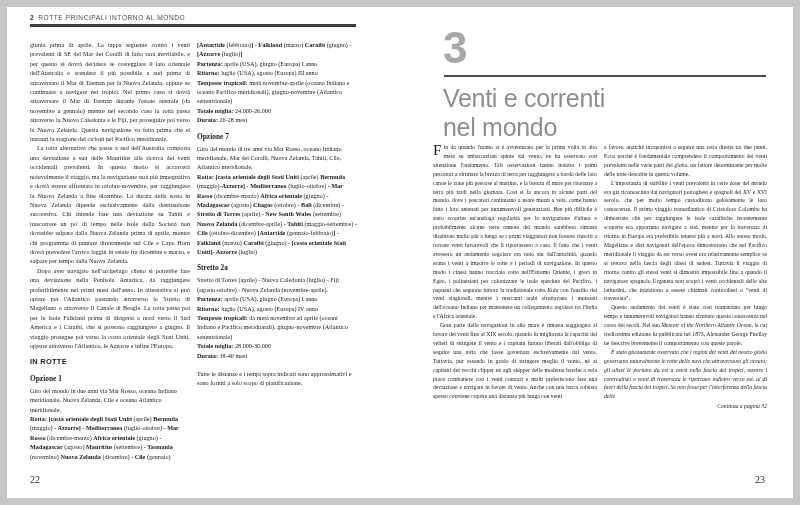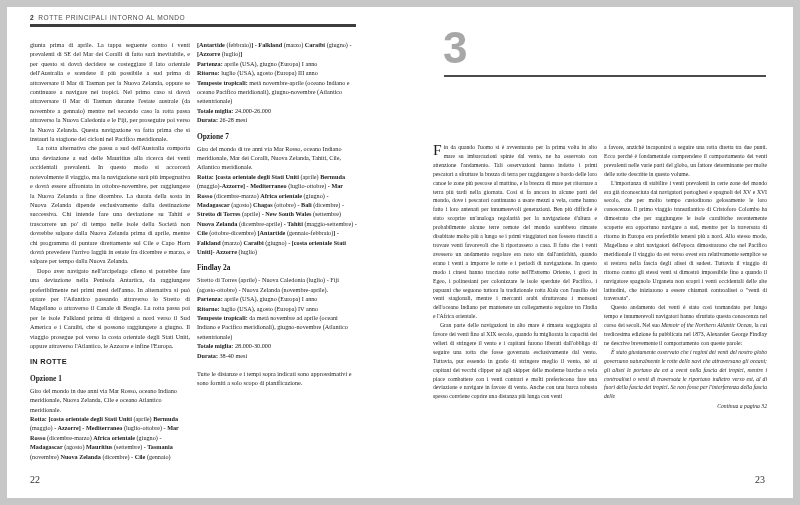--- a/index.html
+++ b/index.html
@@ -76,37 +76,39 @@
       <div class="col lp-col lp-col2">
         <p class="para entry"><span class="seg-b">[Antartide</span><span> (febbraio)</span><span class="seg-b">] - Falkland</span><span> (marzo) </span><span class="seg-b">Caraibi</span><span> (giugno) </span><span class="seg-b">- [Azzorre</span><span> (luglio)</span><span class="seg-b">]</span></p>
         <p class="para entry"><span class="seg-b">Partenza:</span><span> aprile (USA), giugno (Europa) I anno</span></p>
         <p class="para entry"><span class="seg-b">Ritorno:</span><span> luglio (USA), agosto (Europa) III anno</span></p>
         <p class="para entry"><span class="seg-b">Tempeste tropicali:</span><span> metà novembre-aprile (oceano Indiano e oceano Pacifico meridionali), giugno-novembre (Atlantico settentrionale)</span></p>
         <p class="para entry"><span class="seg-b">Totale miglia:</span><span> 24.000-26.000</span></p>
         <p class="para entry"><span class="seg-b">Durata:</span><span> 26-28 mesi</span></p>
         <div class="opt-head">Opzione 7</div>
         <p class="para entry">Giro del mondo di tre anni via Mar Rosso, oceano Indiano meridionale, Mar dei Coralli, Nuova Zelanda, Tahiti, Cile, Atlantico meridionale.</p>
         <p class="para entry"><span class="seg-b">Rotta: [costa orientale degli Stati Uniti</span><span> (aprile) </span><span class="seg-b">Bermuda</span><span> (maggio)</span><span class="seg-b">-Azzorre] - Mediterraneo</span><span> (luglio-ottobre) </span><span class="seg-b">- Mar Rosso</span><span> (dicembre-marzo) </span><span class="seg-b">Africa orientale</span><span> (giugno) </span><span class="seg-b">- Madagascar</span><span> (agosto) </span><span class="seg-b">Chagos</span><span> (ottobre) </span><span class="seg-b">- Bali</span><span> (dicembre) </span><span class="seg-b">- Stretto di Torres</span><span> (aprile) </span><span class="seg-b">- New South Wales</span><span> (settembre) </span><span class="seg-b">Nuova Zelanda</span><span> (dicembre-aprile) </span><span class="seg-b">- Tahiti</span><span> (maggio-settembre) </span><span class="seg-b">- Cile</span><span> (ottobre-dicembre) </span><span class="seg-b">[Antartide</span><span> (gennaio-febbraio)</span><span class="seg-b">] - Falkland</span><span> (marzo) </span><span class="seg-b">Caraibi</span><span> (giugno) </span><span class="seg-b">- [costa orientale Stati Uniti]- Azzorre</span><span> (luglio)</span></p>
-        <div class="opt-head">Findlay 2a</div>
+        <div class="opt-head">Stretto 2a</div>
         <p class="para entry">Stretto di Torres (aprile) - Nuova Caledonia (luglio) - Fiji (agosto-ottobre) - Nuova Zelanda (novembre-aprile).</p>
         <p class="para entry"><span class="seg-b">Partenza:</span><span> aprile (USA), giugno (Europa) I anno</span></p>
         <p class="para entry"><span class="seg-b">Ritorno:</span><span> luglio (USA), agosto (Europa) IV anno</span></p>
         <p class="para entry"><span class="seg-b">Tempeste tropicali:</span><span> da metà novembre ad aprile (oceani Indiano e Pacifico meridionali), giugno-novembre (Atlantico settentrionale)</span></p>
         <p class="para entry"><span class="seg-b">Totale miglia:</span><span> 28.000-30.000</span></p>
         <p class="para entry"><span class="seg-b">Durata:</span><span> 38-40 mesi</span></p>
         <p class="para footnote">Tutte le distanze e i tempi sopra indicati sono approssimativi e sono forniti a solo scopo di pianificazione.</p>
       </div>
 
       <div class="pageno pageno-left">22</div>
     </div>
 
     <div class="page page-right">
       <div class="rp-number">3</div>
       <div class="rp-rule"></div>
       <div class="rp-title">
+        <div>Venti e correnti</div>
+        <div>nel mondo</div>
       </div>
 
       <div class="col rp-col rp-col1">
         <p class="para"><span class="dropcap">F</span><span><span>in da quando l'uomo si è avventurato per la prima volta in alto mare su imbarcazioni spinte dal vento, ne ha osservato con attenzione l'andamento. Tali osservazioni hanno indotto i primi pescatori a sfruttare la brezza di terra per raggiungere a bordo delle loro canoe le zone più pescose al mattino, e la brezza di mare per ritornare a terra più tardi nella giornata. Così si fa ancora in alcune parti del mondo, dove i pescatori continuano a usare mezzi a vela, come hanno fatto i loro antenati per innumerevoli generazioni. Ben più difficile è stato scoprire un'analoga regolarità per la navigazione d'altura e probabilmente alcune terre remote del mondo sarebbero rimaste disabitate molto più a lungo se i primi viaggiatori non fossero riusciti a trovare venti favorevoli che li riportassero a casa. Il fatto che i venti avessero un andamento regolare era noto sin dall'antichità, quando erano i venti a imporre le rotte e i periodi di navigazione. In questo modo i cinesi hanno tracciato rotte nell'Estremo Oriente, i greci in Egeo, i polinesiani per colonizzare le isole sperdute del Pacifico, i papuani che seguono tuttora la tradizionale rotta </span><span class="seg-i">Kula</span><span> con l'ausilio dei venti stagionali, mentre i mercanti arabi sfruttavano i monsoni dell'oceano Indiano per mantenere un collegamento regolare tra l'India e l'Africa orientale.</span></span></p>
         <p class="para indent">Gran parte delle navigazioni in alto mare è rimasta soggiogata al favore dei venti fino al XIX secolo, quando fu migliorata la capacità dei velieri di stringere il vento e i capitani furono liberati dall'obbligo di seguire una rotta che fosse governata esclusivamente dal vento. Tuttavia, pur essendo in grado di stringere meglio il vento, né ai capitani dei vecchi clipper né agli skipper delle moderne barche a vela piace combattere con i venti contrari e molti preferiscono fare una deviazione e navigare in favore di vento. Anche con una barca robusta spesso conviene coprire una distanza più lunga con venti</p>
       </div>
 
       <div class="col rp-col rp-col2">
         <p class="para">a favore, anziché incaponirsi a seguire una rotta diretta tra due punti. Ecco perché è fondamentale comprendere il comportamento dei venti prevalenti nelle varie parti del globo, un fattore determinante per molte delle rotte descritte in questo volume.</p>
         <p class="para indent">L'importanza di stabilire i venti prevalenti in certe zone del mondo era già riconosciuta dai navigatori portoghesi e spagnoli del XV e XVI secolo, che per molto tempo custodirono gelosamente le loro conoscenze. Il primo viaggio transatlantico di Cristoforo Colombo ha dimostrato che per raggiungere le isole caraibiche recentemente scoperte era opportuno navigare a sud, mentre per la traversata di ritorno in Europa era preferibile tenersi più a nord. Allo stesso modo, Magellano e altri navigatori dell'epoca dimostrarono che nel Pacifico meridionale il viaggio da est verso ovest era relativamente semplice se si restava nella fascia degli alisei di sudest. Tuttavia il viaggio di ritorno contro gli stessi venti si dimostrò impossibile fino a quando il navigatore spagnolo Urganeta non scoprì i venti occidentali delle alte latitudini, che iniziarono a essere chiamati controalisei o "venti di traversata".</p>

